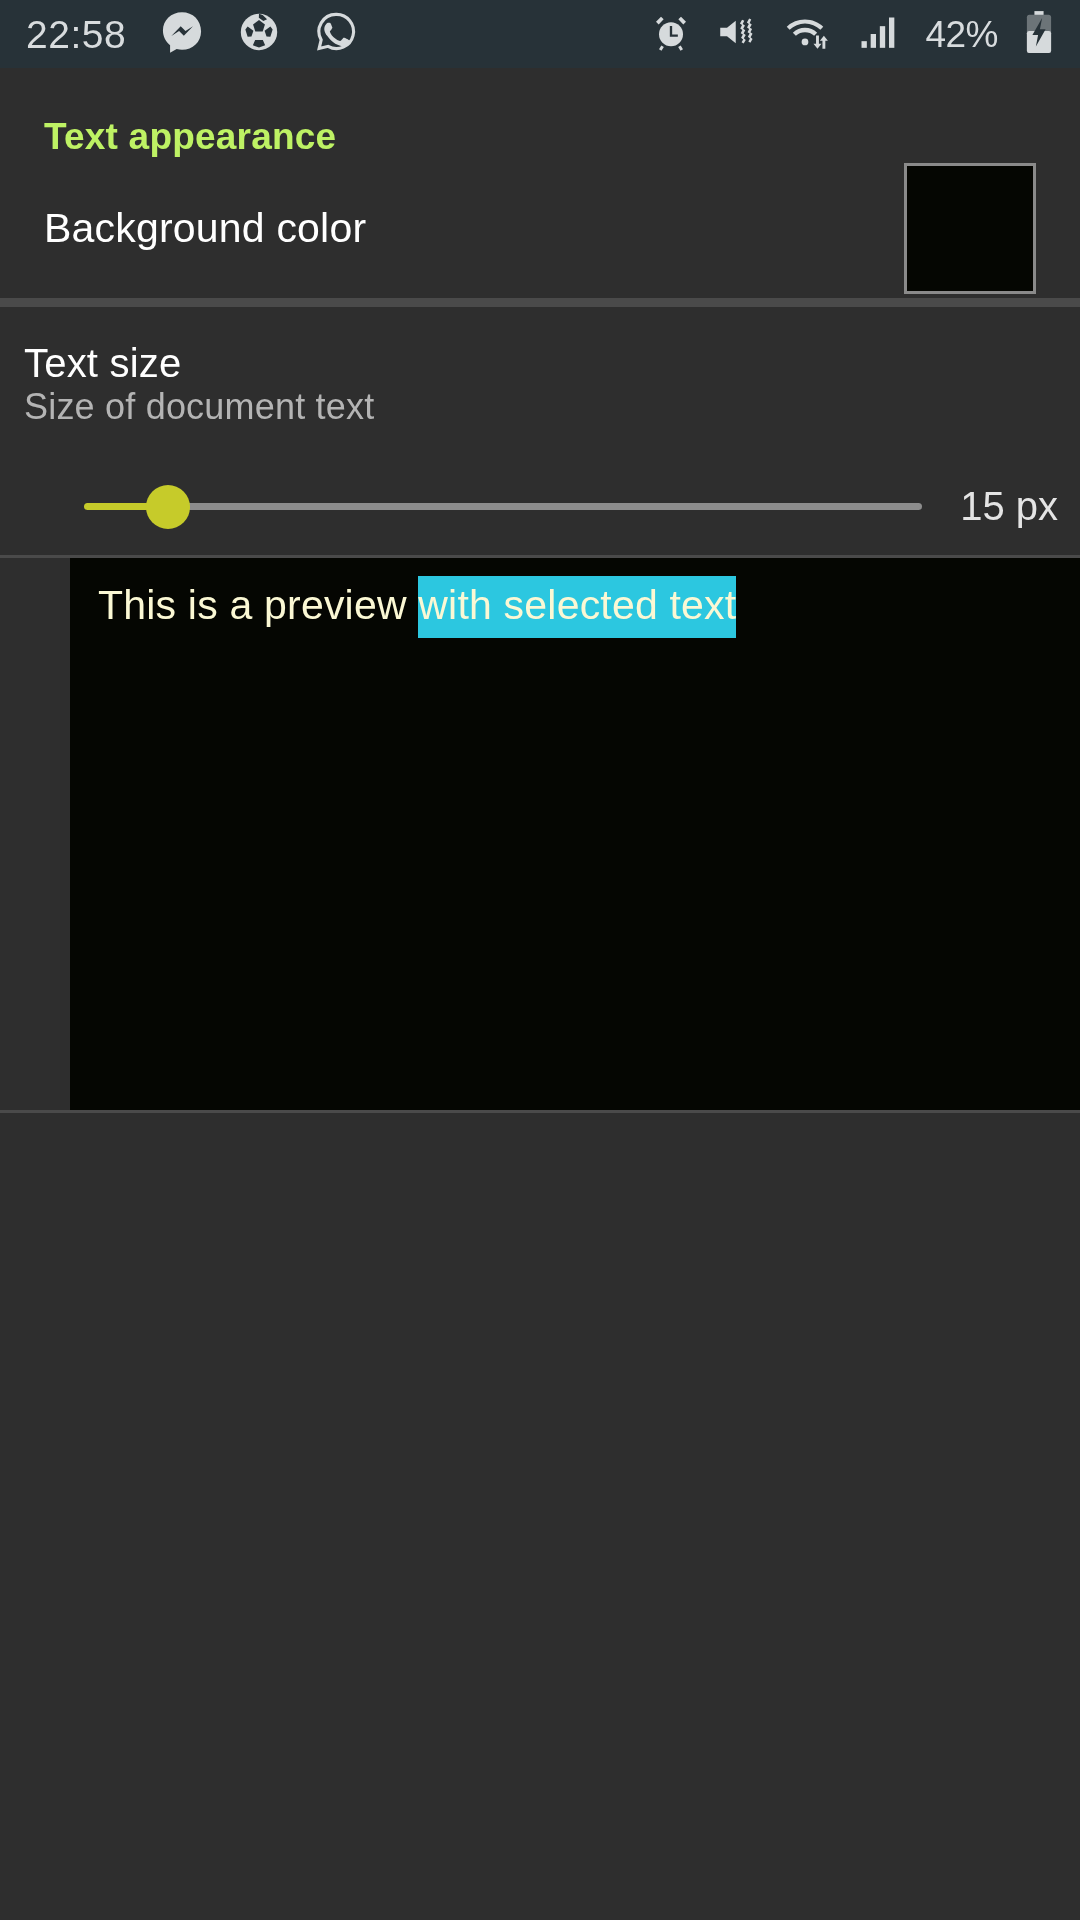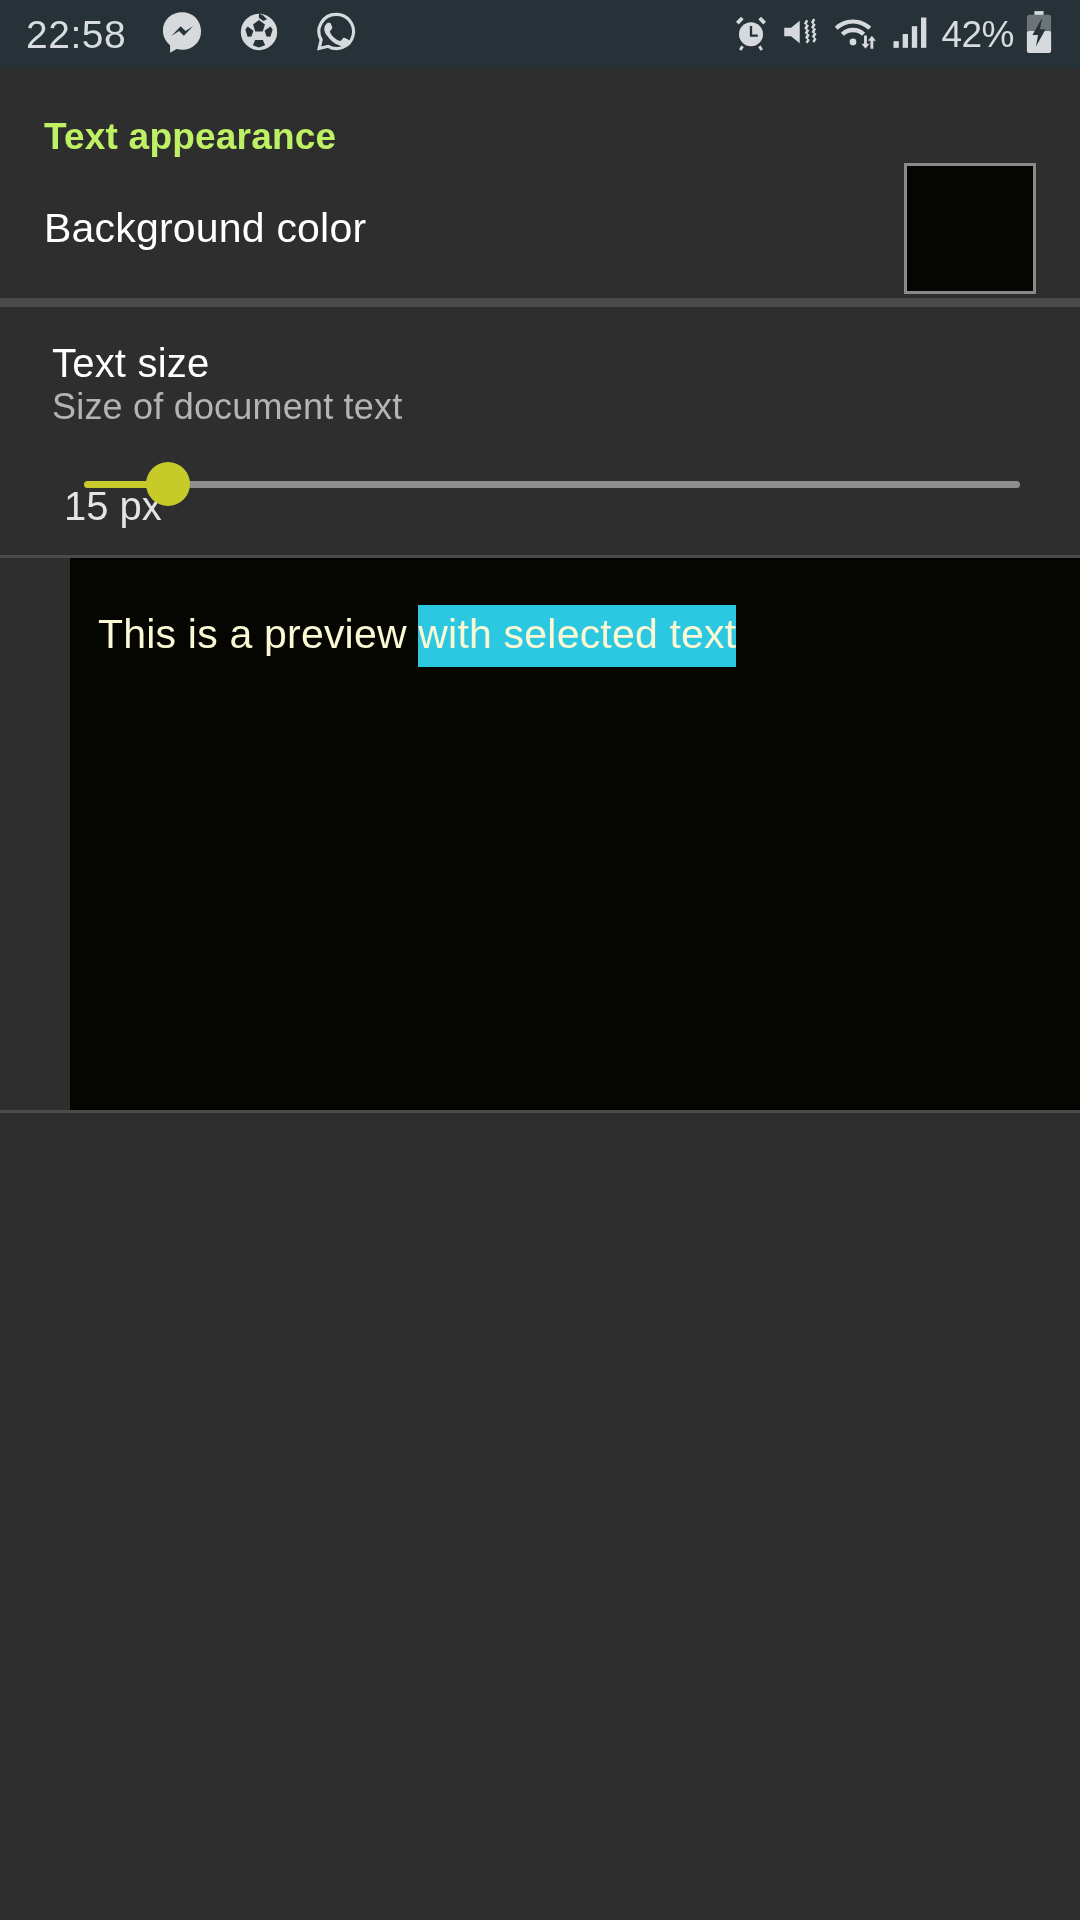--- a/index.html
+++ b/index.html
@@ -34,21 +34,21 @@
     font-size: 39px;
     letter-spacing: 0.5px;
     color: #d8dcde;
     line-height: 1;
     font-weight: 400;
   }
   .sb-right {
     margin-left: auto;
     display: flex;
     align-items: center;
-    gap: 10px;
+    gap: 26px;
   }
   .sb-battery-text {
     font-size: 37px;
     color: #d8dcde;
     line-height: 1;
     letter-spacing: -0.5px;
   }
   .sb-ico { display: block; }
 
   
@@ -104,26 +104,26 @@
     border: 3px solid #8a8a8a;
     box-sizing: border-box;
   }
   .swatch {
     width: 100%;
     height: 100%;
   }
 
   
   .textsize-block {
-    padding: 34px 44px 26px 52px;
+    padding: 34px 44px 26px 24px;
   }
   .slider-row {
     display: flex;
+    align-items: center;
     padding: 30px 22px 26px 64px;
-    flex-direction: column;
   }
   .slider {
     position: relative;
     flex: 1;
     height: 40px;
     display: flex;
     align-items: center;
     margin-right: 38px;
   }
   .slider-track {
@@ -163,21 +163,21 @@
   }
   .preview-gutter {
     width: 70px;
     flex: 0 0 70px;
     background: #2e2e2e;
   }
   .preview-box {
     flex: 1;
     background: #050602;
     height: 552px;
-    padding: 50px 0 0 28px;
+    padding: 21px 0 0 28px;
     box-sizing: border-box;
   }
   .preview-text {
     font-size: 41px;
     color: #fbf8d4;
     line-height: 1.28;
     white-space: nowrap;
     letter-spacing: 0.2px;
   }
   .preview-sel {

